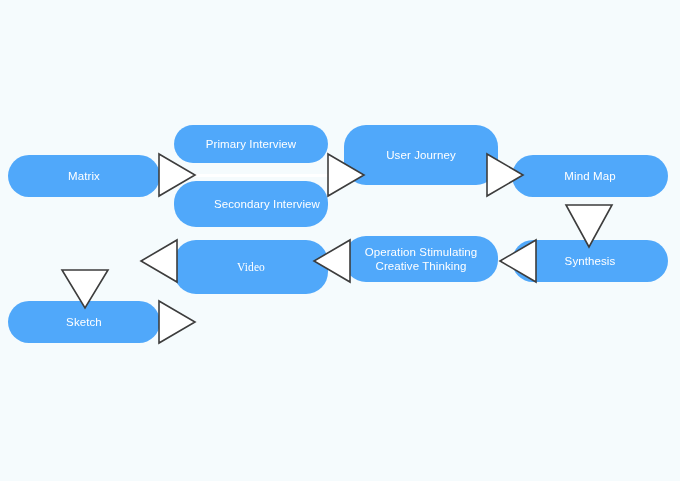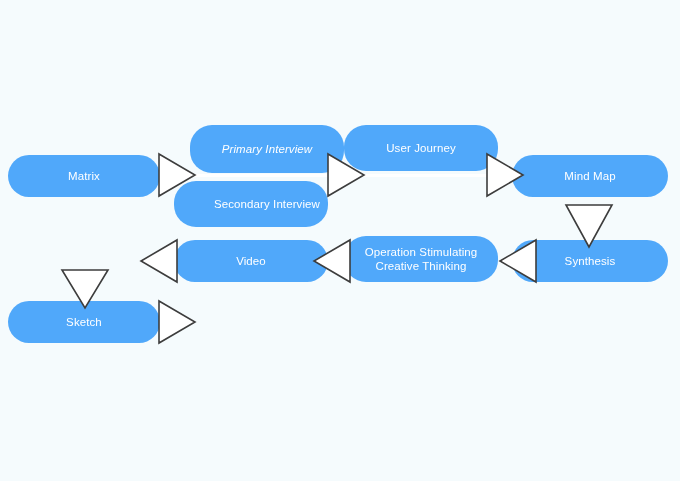--- a/index.html
+++ b/index.html
@@ -61,39 +61,39 @@
 
 <div id="canvas">
 
   <div class="connector" style="left:190px; top:174px; width:160px;"></div>
   <div class="connector" style="left:358px; top:174px; width:150px;"></div>
 
   <div class="node" style="left:8px; top:155px; width:152px; height:42px;">
     <span>Matrix</span>
   </div>
 
-  <div class="node" style="left:190px; top:125px; width:154px; height:48px;font-style:italic;">
+  <div class="node" style="left:174px; top:125px; width:154px; height:38px;">
     <span>Primary Interview</span>
   </div>
 
   <div class="node" style="left:174px; top:181px; width:154px; height:46px;justify-content:flex-end;">
     <span>Secondary Interview</span>
   </div>
 
-  <div class="node" style="left:344px; top:125px; width:154px; height:46px;">
+  <div class="node" style="left:344px; top:125px; width:154px; height:60px;">
     <span>User Journey</span>
   </div>
 
 
   <div class="node" style="left:512px; top:155px; width:156px; height:42px;">
     <span>Mind Map</span>
   </div>
 
 
-  <div class="node" style="left:174px; top:240px; width:154px; height:42px;">
+  <div class="node" style="left:174px; top:240px; width:154px; height:54px;font-family:Liberation Serif, serif;">
     <span>Video</span>
   </div>
 
   <div class="node" style="left:344px; top:236px; width:154px; height:46px;">
     <span>Operation Stimulating
 Creative Thinking</span>
   </div>
 
   <div class="node" style="left:512px; top:240px; width:156px; height:42px;">
     <span>Synthesis</span>

